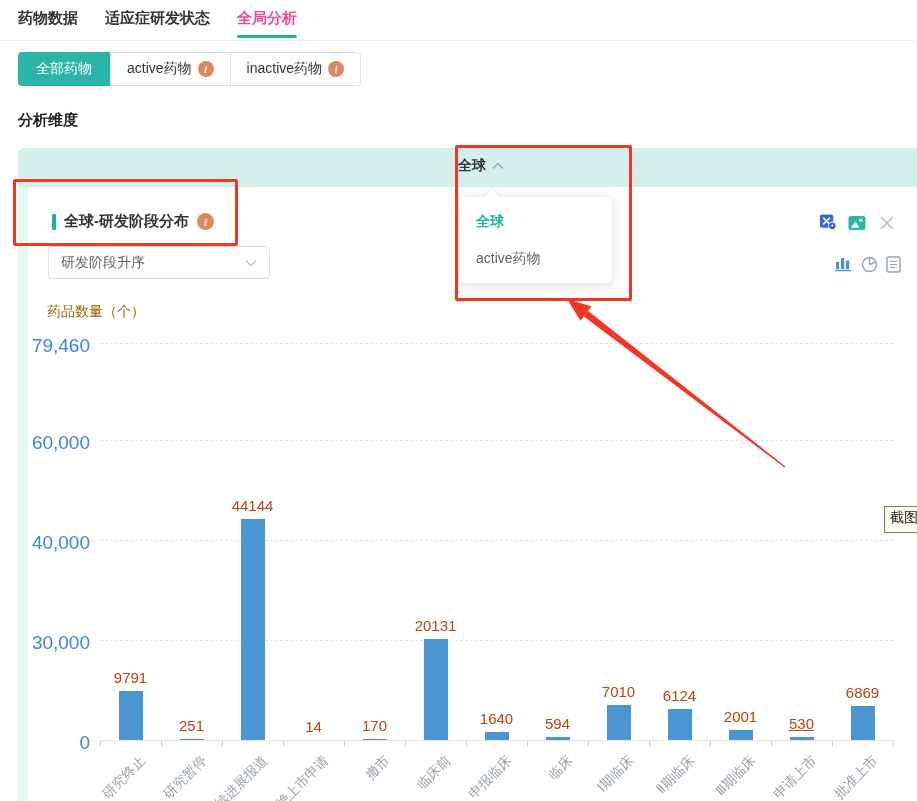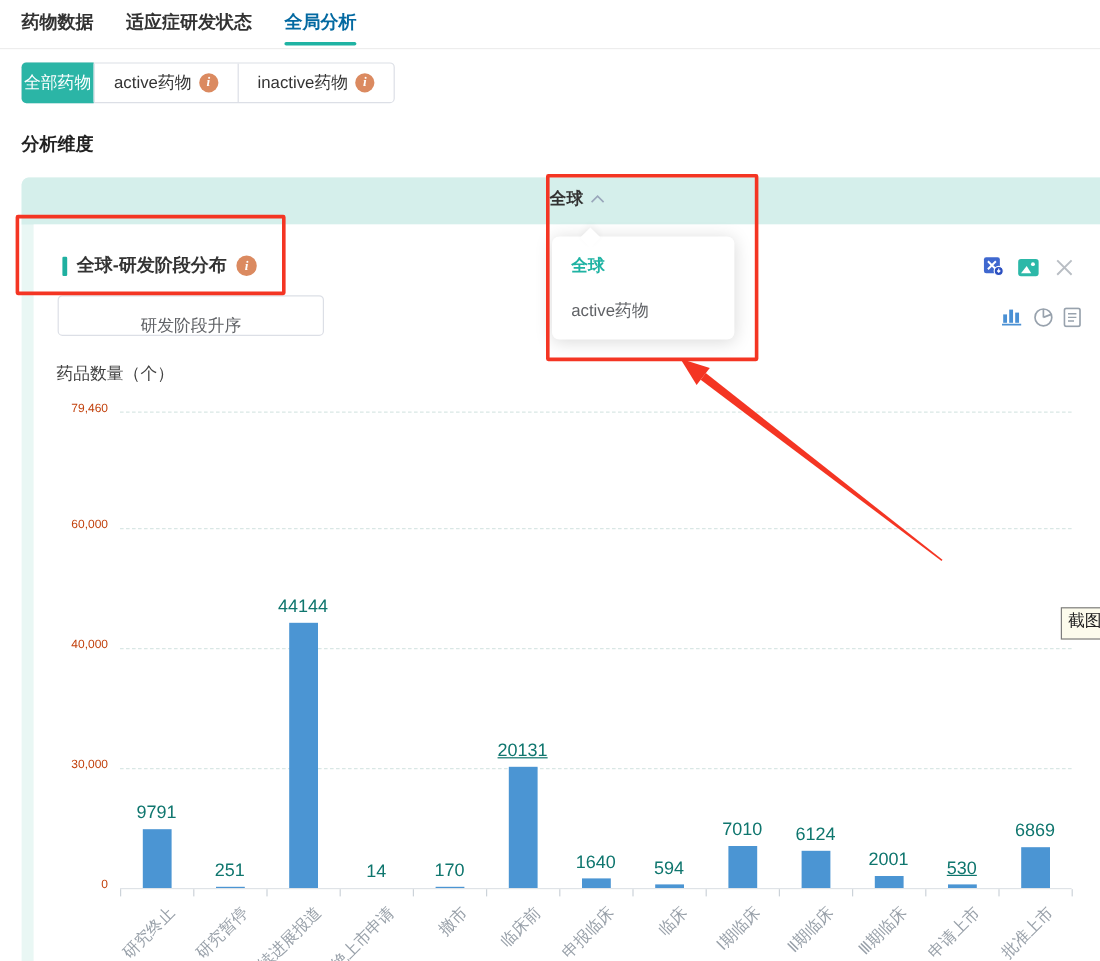--- a/index.html
+++ b/index.html
@@ -2,56 +2,56 @@
 <html><head>
 <meta charset="utf-8">
 <style>
   html,body{margin:0;padding:0;background:#fff;}
   body{font-family:"Liberation Sans","DejaVu Sans",sans-serif;color:#333;}
   #stage{position:relative;width:917px;height:801px;overflow:hidden;background:#fff;}
 
   
   .tabbar{position:absolute;left:0;top:0;width:917px;height:40px;border-bottom:1px solid #ededed;}
   .tab{position:absolute;top:9px;font-size:15px;font-weight:700;color:#333;cursor:pointer;white-space:nowrap;}
-  .tab.active{color:#0369a1;}
+  .tab.active{color:#ec4899;}
   .tab.active::after{content:"";position:absolute;left:0;right:0;bottom:-10px;height:3px;background:#1fb3a3;border-radius:2px;}
 
   
   .seg-group{position:absolute;left:18px;top:52px;height:32px;display:flex;align-items:stretch;border:1px solid #dcdfe6;border-radius:4px;background:#fff;}
   .seg{display:flex;align-items:center;gap:6px;padding:0 16px;font-size:14px;color:#333;cursor:pointer;white-space:nowrap;}
   .seg + .seg{border-left:1px solid #dcdfe6;}
-  .seg.selected{background:#2bb5a6;color:#fff;border-radius:4px 0 0 4px;margin:-1px 0 -1px -1px;border-left:none;padding:0 2px;}
+  .seg.selected{background:#2bb5a6;color:#fff;border-radius:4px 0 0 4px;margin:-1px 0 -1px -1px;border-left:none;padding:0 18px;}
   .info-dot{display:inline-flex;align-items:center;justify-content:center;width:16px;height:16px;border-radius:50%;background:#db8a60;color:#fff;font-size:11px;font-weight:700;font-style:italic;font-family:"Liberation Serif",serif;}
 
   .section-title{position:absolute;left:18px;top:111px;font-size:15px;font-weight:700;color:#222;}
 
   
   .analysis-wrap{position:absolute;left:18px;top:148px;width:899px;height:653px;background:#e9f7f4;border-radius:6px 0 0 0;}
   .scope-banner{position:absolute;left:0;top:0;width:899px;height:39px;background:#d5efeb;border-radius:6px 0 0 0;}
   .scope-trigger{position:absolute;left:440px;top:9px;display:flex;align-items:center;gap:6px;cursor:pointer;}
   .scope-trigger .txt{font-size:14px;font-weight:700;color:#333;}
   .card{position:absolute;left:10px;top:39px;width:889px;height:614px;background:#fff;}
 
   
   .title-row{position:absolute;left:24px;top:25px;display:flex;align-items:center;gap:8px;}
   .title-mark{width:4px;height:16px;background:#1fb0a0;border-radius:1px;}
   .card-title{font-size:15px;font-weight:700;color:#333;}
-  .sort-select{position:absolute;left:20px;top:59px;width:222px;height:33px;border:1px solid #dcdfe6;border-radius:4px;background:#fff;display:flex;align-items:center;justify-content:space-between;padding:16px 12px;box-sizing:border-box;cursor:pointer;flex-direction:column;}
+  .sort-select{position:absolute;left:20px;top:59px;width:222px;height:33px;border:1px solid #dcdfe6;border-radius:4px;background:#fff;display:flex;align-items:center;justify-content:space-between;padding:4px 12px;box-sizing:border-box;cursor:pointer;}
   .sort-select .val{font-size:14px;color:#606266;}
 
   .tool-ic{position:absolute;width:18px;height:18px;display:flex;align-items:center;justify-content:center;cursor:pointer;}
 
   
-  .y-title{position:absolute;left:47px;top:303px;font-size:14px;color:#404040;}
-  .ytick{position:absolute;left:18px;width:72px;text-align:right;font-size:10px;color:#c2410c;}
+  .y-title{position:absolute;left:47px;top:303px;font-size:14px;color:#a16207;}
+  .ytick{position:absolute;left:18px;width:72px;text-align:right;font-size:19px;color:#3b82f6;}
   .gridline{position:absolute;height:0;border-top:1px dashed #d9e7e5;}
   .baseline{position:absolute;height:0;border-top:1px solid #dfe3e7;}
   .axis-tick{position:absolute;width:1px;height:6px;background:#ccd3d9;}
   .bar{position:absolute;background:#4b95d3;}
-  .bar-val{position:absolute;width:90px;text-align:center;font-size:15px;color:#0f766e;}
+  .bar-val{position:absolute;width:90px;text-align:center;font-size:15px;color:#c2410c;}
   .xlabel{position:absolute;width:110px;text-align:right;font-size:13.5px;color:#98a0a9;transform:rotate(-45deg);transform-origin:100% 0;white-space:nowrap;}
 
   
   .popup{position:absolute;left:460px;top:197px;width:152px;height:86px;background:#fff;border-radius:6px;box-shadow:0 2px 14px rgba(0,0,0,0.15);}
   .popup .caret{position:absolute;left:26px;top:-5px;width:12px;height:12px;background:#fff;transform:rotate(45deg);box-shadow:-2px -2px 5px rgba(0,0,0,0.05);}
   .popup .opt{position:absolute;left:0;width:100%;padding-left:16px;box-sizing:border-box;font-size:14px;cursor:pointer;}
   .popup .opt.sel{top:16px;color:#1fb3a3;font-weight:700;}
   .popup .opt.plain{top:53px;color:#606266;}
 
   
@@ -193,21 +193,21 @@
       <div class="bar" style="left: 240.5px; top: 519.28px; width: 24px; height: 220.72px; background: rgb(75, 149, 211);"></div>
       <div class="bar-val" style="left: 207.5px; top: 497.28px;">44144</div>
       <div class="xlabel" style="left: 148.5px; top: 752px;">无后续进展报道</div>
       <div class="bar" style="left: 301.5px; top: 739.93px; width: 24px; height: 0.07px; background: rgb(75, 149, 211);"></div>
       <div class="bar-val" style="left: 268.5px; top: 717.93px;">14</div>
       <div class="xlabel" style="left: 209.5px; top: 752px;">拒绝上市申请</div>
       <div class="bar" style="left: 362.5px; top: 739.15px; width: 24px; height: 0.85px; background: rgb(75, 149, 211);"></div>
       <div class="bar-val" style="left: 329.5px; top: 717.15px;">170</div>
       <div class="xlabel" style="left: 270.5px; top: 752px;">撤市</div>
       <div class="bar" style="left: 423.5px; top: 639.345px; width: 24px; height: 100.655px; background: rgb(75, 149, 211);"></div>
-      <div class="bar-val" style="left: 390.5px; top: 617.345px; text-decoration: underline;">20131</div>
+      <div class="bar-val" style="left: 390.5px; top: 617.345px;">20131</div>
       <div class="xlabel" style="left: 331.5px; top: 752px;">临床前</div>
       <div class="bar" style="left: 484.5px; top: 731.8px; width: 24px; height: 8.2px; background: rgb(75, 149, 211);"></div>
       <div class="bar-val" style="left: 451.5px; top: 709.8px; text-align: center;">1640</div>
       <div class="xlabel" style="left: 392.5px; top: 752px;">申报临床</div>
       <div class="bar" style="left: 545.5px; top: 737.03px; width: 24px; height: 2.97px; background: rgb(75, 149, 211);"></div>
       <div class="bar-val" style="left: 512.5px; top: 715.03px;">594</div>
       <div class="xlabel" style="left: 453.5px; top: 752px;">临床</div>
       <div class="bar" style="left: 606.5px; top: 704.95px; width: 24px; height: 35.05px; background: rgb(75, 149, 211);"></div>
       <div class="bar-val" style="left: 573.5px; top: 682.95px;">7010</div>
       <div class="xlabel" style="left: 514.5px; top: 752px;">Ⅰ期临床</div>

